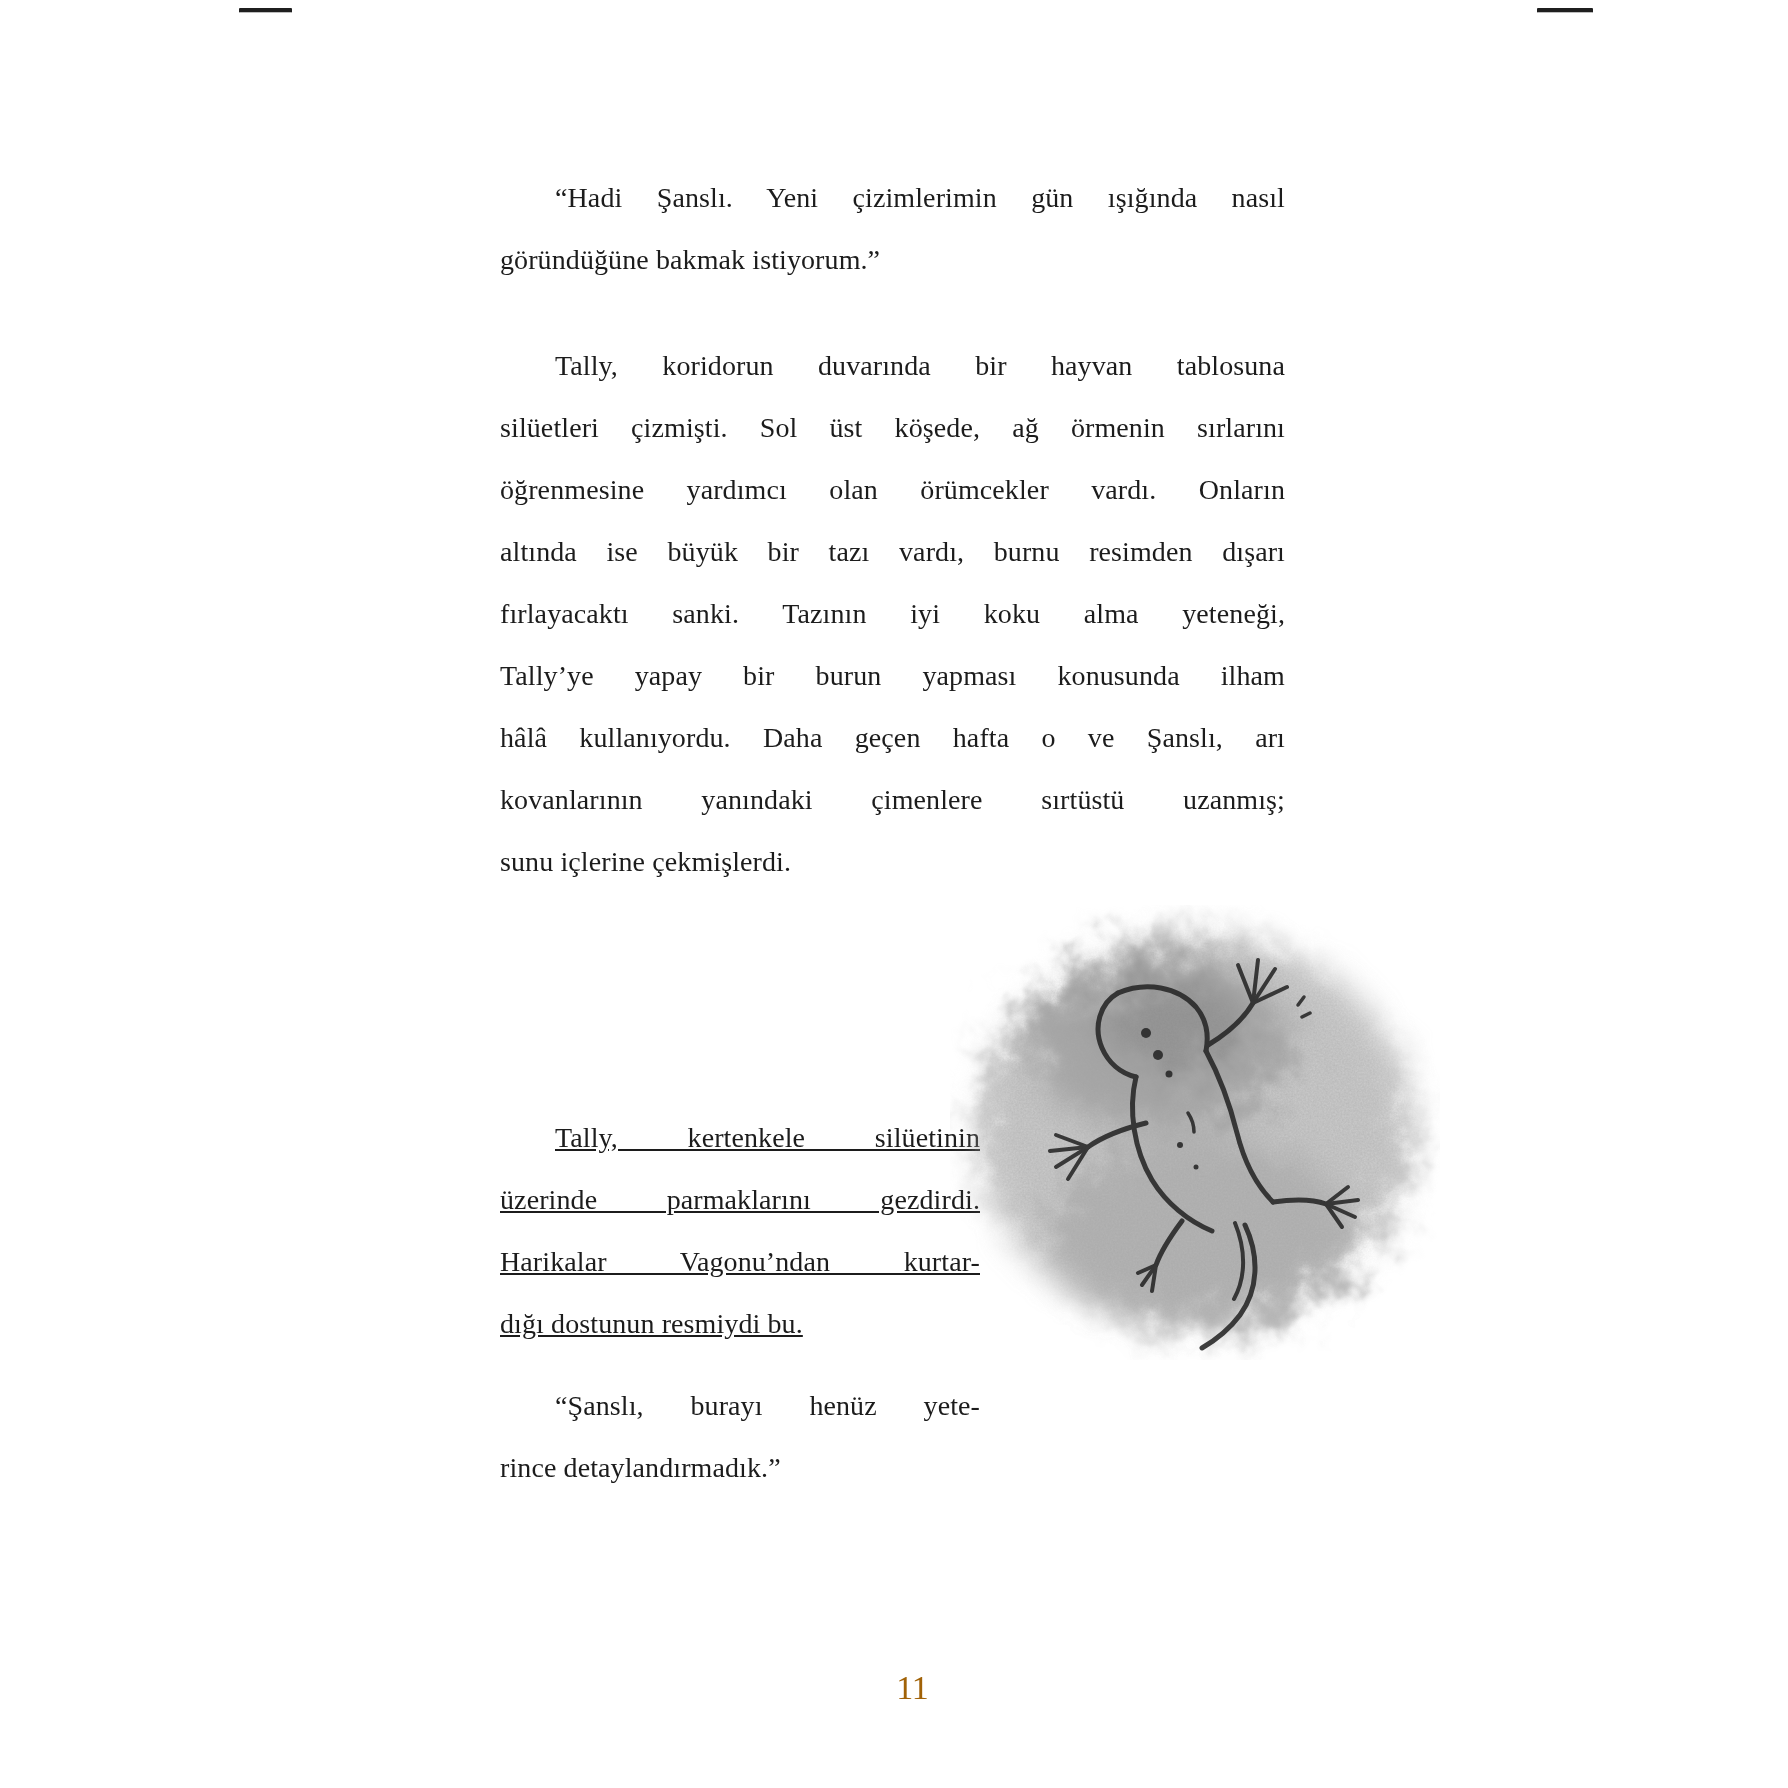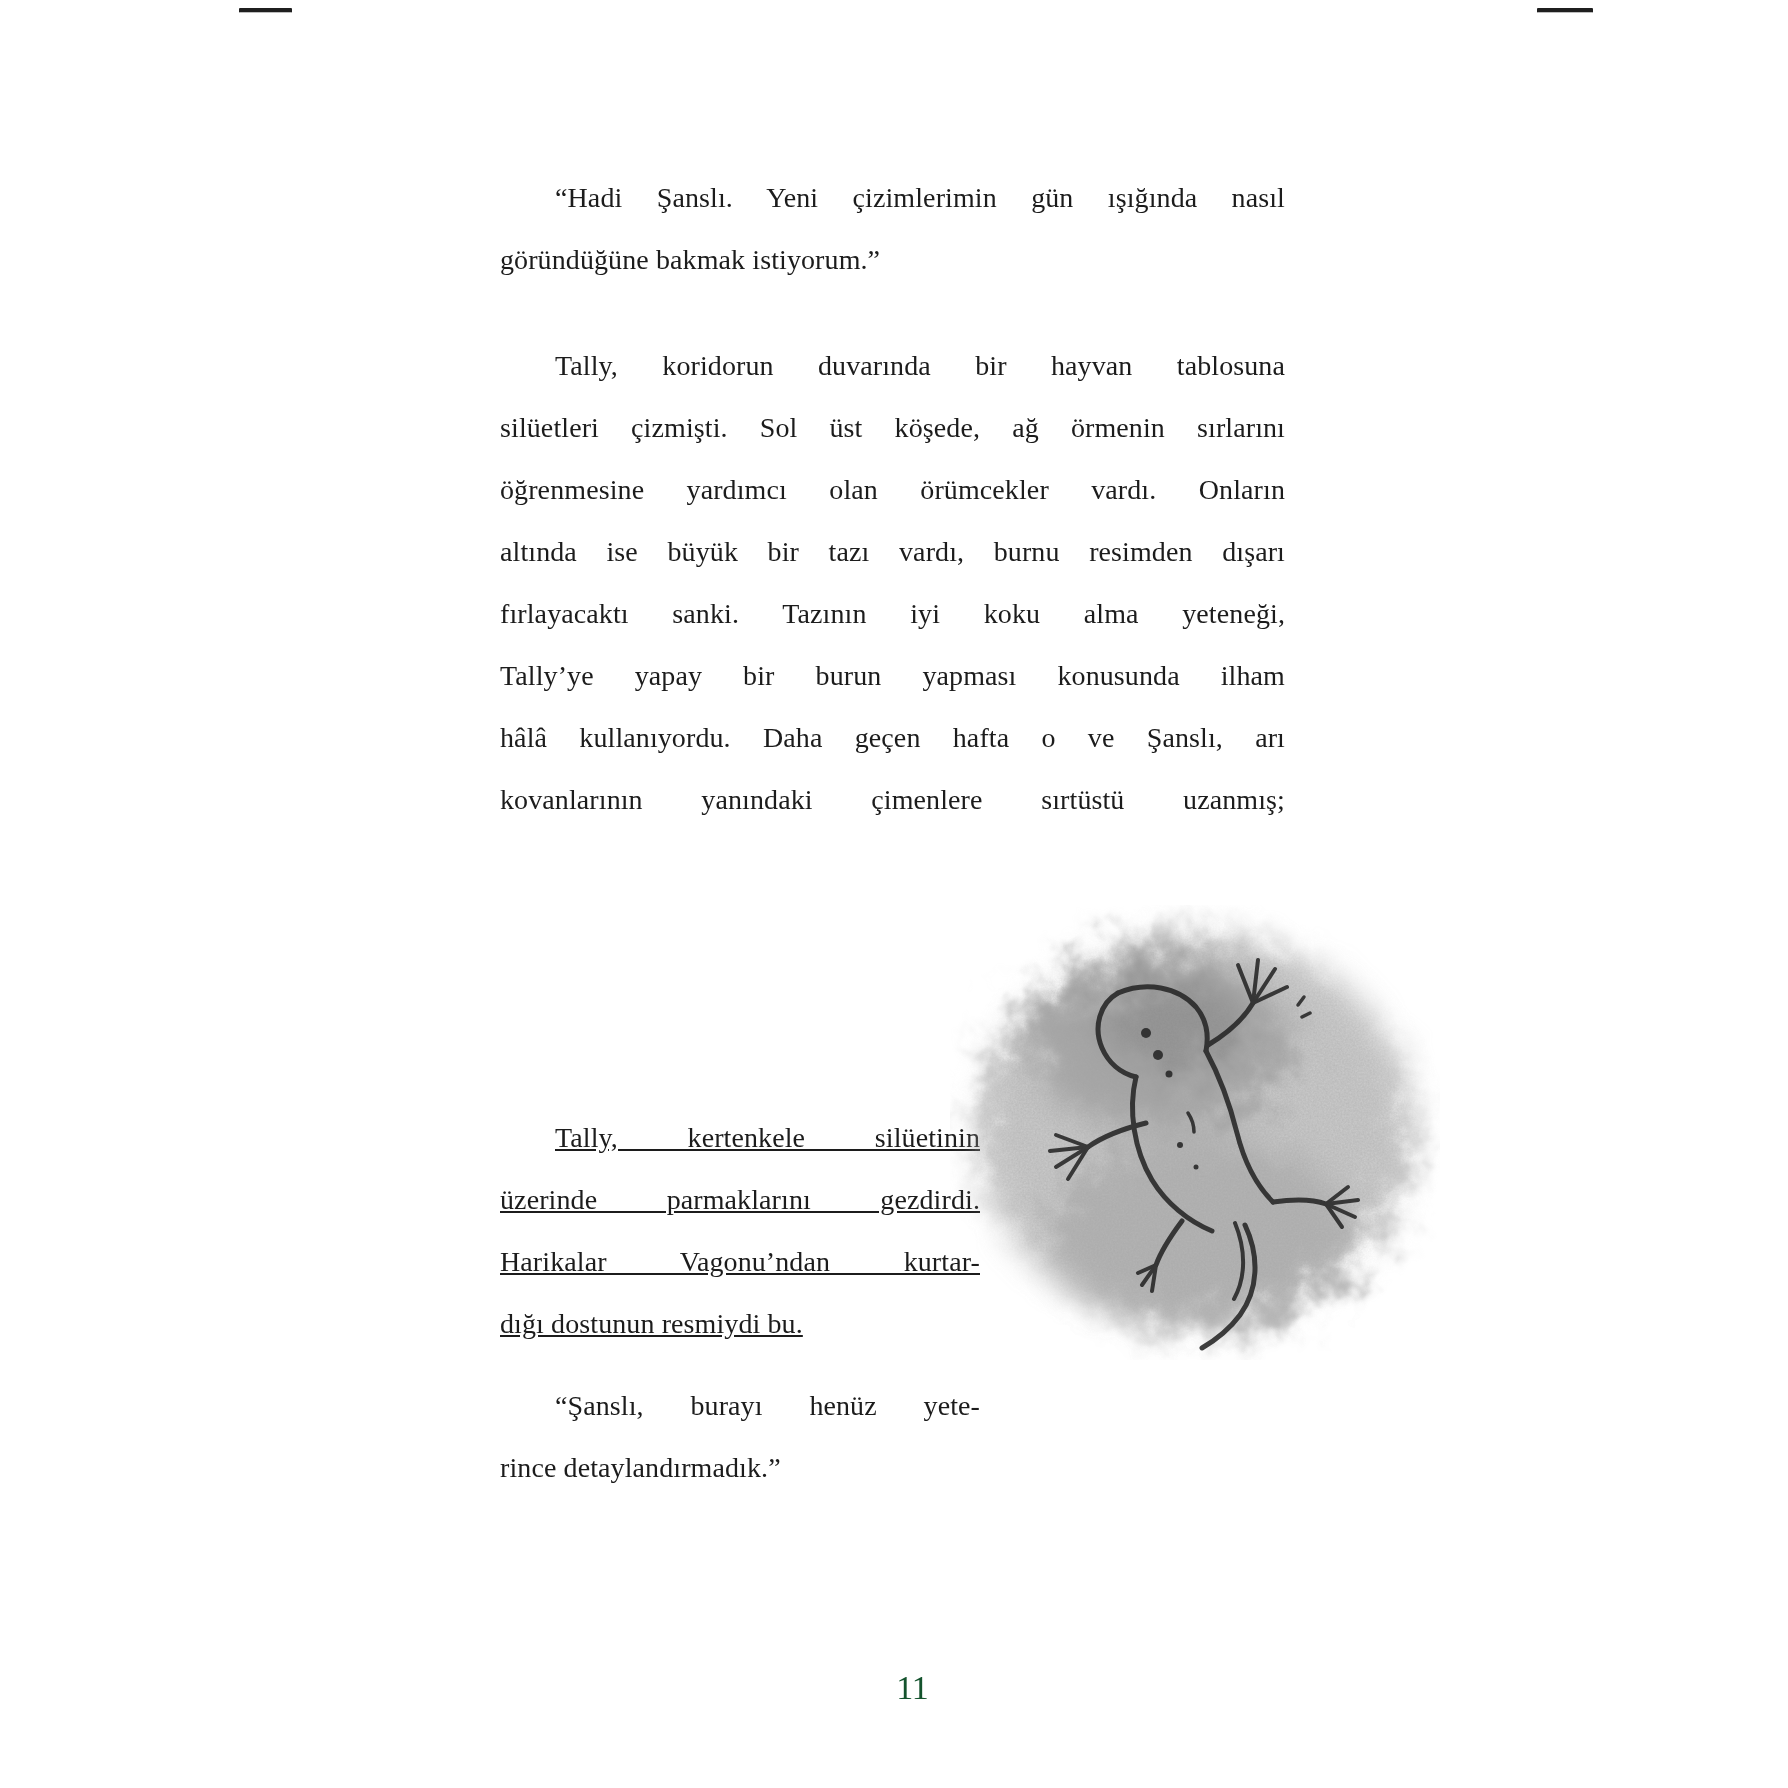--- a/index.html
+++ b/index.html
@@ -26,21 +26,21 @@
   .para.narrow{width:480px;}
   .line{height:62px;white-space:normal;}
   .jl{text-align:justify;text-align-last:justify;}
   .ll{text-align:center;text-align-last:left;}
   .first{text-indent:55px;}
   .illustration{
     position:absolute;left:950px;top:905px;width:490px;height:455px;
   }
   .page-number{
     position:absolute;left:520px;top:1668px;width:785px;
-    text-align:center;font-size:34px;line-height:40px;color:#14532d;
+    text-align:center;font-size:34px;line-height:40px;color:#a16207;
   }
   .p1{top:167px;}
   .p2{top:335px;}
   .p3{top:1107px;text-decoration:underline;}
   .p4{top:1375px;}
 </style>
 </head>
 <body>
 
 <div class="page">
@@ -55,20 +55,21 @@
 
   <div class="para full p2">
     <div class="line jl first">Tally, koridorun duvarında bir hayvan tablosuna</div>
     <div class="line jl">silüetleri çizmişti. Sol üst köşede, ağ örmenin sırlarını</div>
     <div class="line jl">öğrenmesine yardımcı olan örümcekler vardı. Onların</div>
     <div class="line jl">altında ise büyük bir tazı vardı, burnu resimden dışarı</div>
     <div class="line jl">fırlayacaktı sanki. Tazının iyi koku alma yeteneği,</div>
     <div class="line jl">Tally’ye yapay bir burun yapması konusunda ilham</div>
     <div class="line jl">hâlâ kullanıyordu. Daha geçen hafta o ve Şanslı, arı</div>
     <div class="line jl">kovanlarının yanındaki çimenlere sırtüstü uzanmış;</div>
+    <div class="line ll">sunu içlerine çekmişlerdi.</div>
   </div>
 
   <div class="para narrow p3">
     <div class="line jl first">Tally, kertenkele silüetinin</div>
     <div class="line jl">üzerinde parmaklarını gezdirdi.</div>
     <div class="line jl">Harikalar Vagonu’ndan kurtar-</div>
     <div class="line ll">dığı dostunun resmiydi bu.</div>
   </div>
 
   <div class="para narrow p4">

